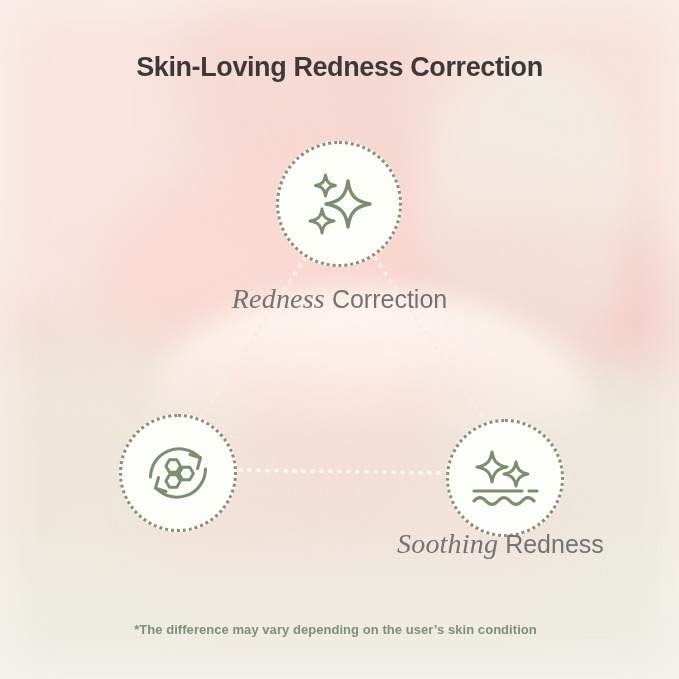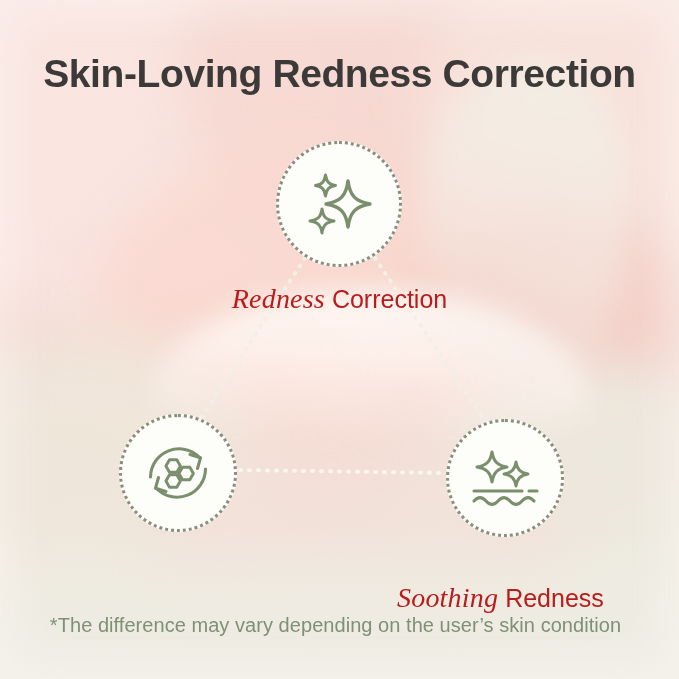--- a/index.html
+++ b/index.html
@@ -71,21 +71,21 @@
     box-shadow: inset 0 0 46px 12px rgba(252,246,242,.55);
     pointer-events: none;
   }
 
   
   .title {
     position: absolute;
     left: 0; right: 0;
     top: 52px;
     text-align: center;
-    font-size: 39px;
+    font-size: 27px;
     font-weight: bold;
     letter-spacing: -0.4px;
     color: #3c3a38;
   }
 
   
   .connectors { position: absolute; inset: 0; }
 
   
   .badge {
@@ -101,46 +101,47 @@
   .badge-top    { left: 276px; top: 141px; width: 126px; height: 126px; }
   .badge-left   { left: 119px; top: 414px; width: 118px; height: 118px; }
   .badge-right  { left: 446px; top: 419px; width: 118px; height: 118px; }
 
   .badge svg { display: block; }
 
   
   .label {
     position: absolute;
     white-space: nowrap;
-    color: #b91c1c;
+    color: #737373;
     font-size: 25px;
   }
   .label .em {
     font-family: "Liberation Serif", serif;
     font-style: italic;
     font-size: 28px;
     letter-spacing: 0.2px;
   }
   .label .pl {
     font-family: "Liberation Sans", sans-serif;
     font-size: 25px;
   }
   .label-top   { left: 50%; top: 283px; transform: translateX(-50%); }
   .label-left  { left: 65px;  top: 553px; }
-  .label-right { left: 397px; top: 582px; }
+  .label-right { left: 397px; top: 528px; }
 
   
   .disclaimer {
     position: absolute;
     left: 0; right: 8px;
     bottom: 42px;
     text-align: center;
-    font-size: 20px;
+    font-size: 13px;
     color: #7f9076;
     letter-spacing: .05px;
+    font-weight: bold;
   }
 </style>
 </head>
 <body>
 
 <div id="poster">
 
   <div class="bg-base"></div>
   <div class="blob blob-a"></div>
   <div class="blob blob-b"></div>

